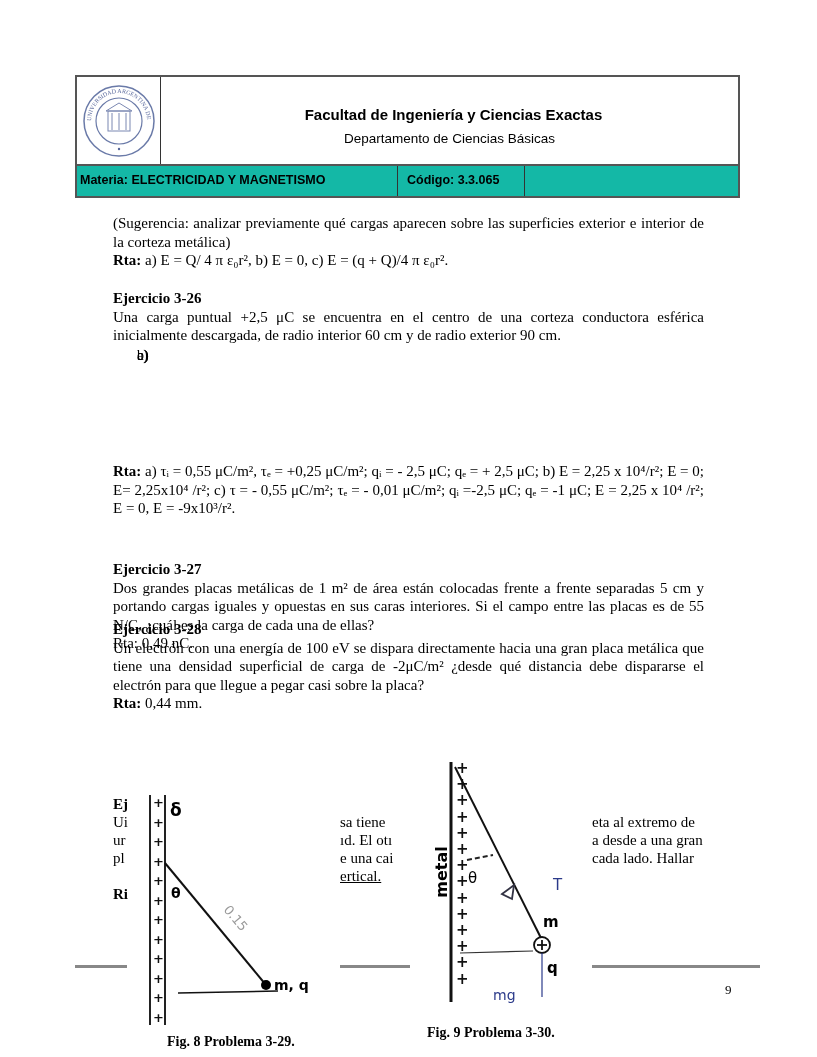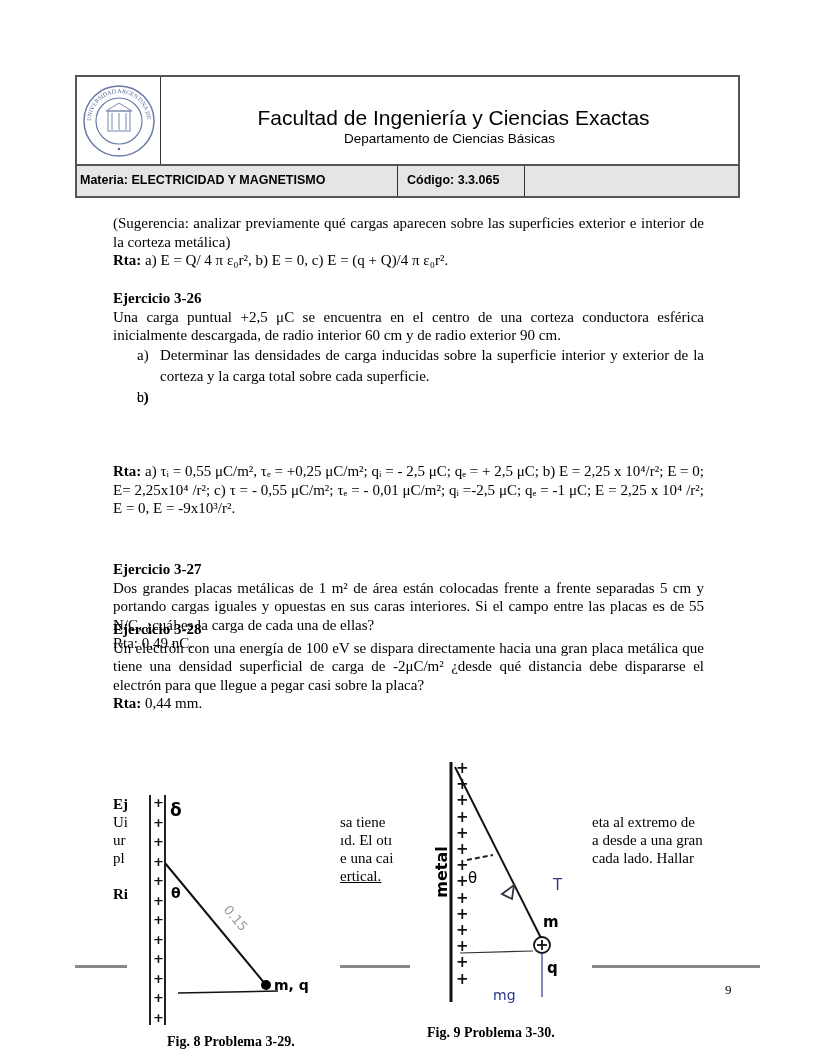--- a/index.html
+++ b/index.html
@@ -1,22 +1,22 @@
 <!DOCTYPE html>
 <html><head>
 <meta charset="utf-8">
 <style>
   html, body { margin: 0; padding: 0; background: #ffffff; }
   body { width: 817px; height: 1057px; position: relative; overflow: hidden; font-family: "Liberation Serif", serif; color: #000; }
   .header { position: absolute; left: 75px; top: 75px; width: 665px; height: 123px; border: 2px solid #555; box-sizing: border-box; background: #fff; }
   .logo-cell { position: absolute; left: 0; top: 0; width: 84px; height: 87px; border-right: 1.5px solid #333; box-sizing: border-box; display:flex; align-items:center; justify-content:center; }
   .title-cell { position: absolute; left: 84px; top: 0; right: 0; height: 87px; text-align: center; font-family: "Liberation Sans", sans-serif; }
-  .title-main { position:absolute; left:8px; right:0; top:29px; font-size: 21px; font-weight: normal; }
+  .title-main { position:absolute; left:8px; right:0; top:29px; font-size: 15px; font-weight: bold; }
   .title-sub { position:absolute; left:0; right:0; top:54px; font-size: 13.5px; }
-  .row2 { position: absolute; left: 0; top: 87px; right: 0; height: 32px; background: #e5e5e5; border-top: 2px solid #555; box-sizing: border-box; font-family: "Liberation Sans", sans-serif; font-size: 12.5px; font-weight: bold; }
+  .row2 { position: absolute; left: 0; top: 87px; right: 0; height: 32px; background: #14b8a6; border-top: 2px solid #555; box-sizing: border-box; font-family: "Liberation Sans", sans-serif; font-size: 12.5px; font-weight: bold; }
   .row2 .c1 { position:absolute; left:3px; top:7px; }
   .row2 .sep1 { position:absolute; left:320px; top:0; bottom:0; border-left:1.5px solid #333; }
   .row2 .c2 { position:absolute; left:330px; top:7px; }
   .row2 .sep2 { position:absolute; left:447px; top:0; bottom:0; border-left:1.5px solid #333; }
   .body { position: absolute; left: 113px; width: 591px; font-size: 15px; line-height: 18.5px; text-align: justify; }
   .p { margin:0; }
   .b { font-weight: bold; }
   .list { margin: 0; padding: 0; list-style: none; }
   .list li { position: relative; padding-left: 47px; line-height: 21px; }
   .list li .lbl { position:absolute; left: 24px; }
@@ -59,21 +59,21 @@
 
 <div class="body" style="top:214px;">
   <p class="p">(Sugerencia: analizar previamente qué cargas aparecen sobre las superficies exterior e interior de la corteza metálica)</p>
   <p class="p"><span class="b">Rta:</span> <span>a) E = Q/ 4 π ε₀r², b) E = 0, c) E = (q + Q)/4 π ε₀r².</span></p>
 </div>
 
 <div class="body" style="top:289px;">
   <p class="p b">Ejercicio 3-26</p>
   <p class="p">Una carga puntual +2,5 μC se encuentra en el centro de una corteza conductora esférica inicialmente descargada, de radio interior 60 cm y de radio exterior 90 cm.</p>
   <ul class="list">
-    <li><span class="lbl">a)</span><span>Determinar las densidades de carga inducidas sobre la superficie interior y exterior de la corteza y la carga total sobre cada superficie.</span></li>
+    <li><span class="lbl">a)</span></li>
     <li class="small"><span class="lbl">b)</span></li>
     <li class="small"><span class="lbl">c)</span></li>
   </ul>
 </div>
 <div class="body" style="top:462px;">
   <p class="p"><span class="b">Rta:</span> <span>a) τᵢ = 0,55 μC/m², τₑ = +0,25 μC/m²; qᵢ = - 2,5 μC; qₑ = + 2,5 μC; b) E = 2,25 x 10⁴/r²; E = 0; E= 2,25x10⁴ /r²; c) τ = - 0,55 μC/m²; τₑ = - 0,01 μC/m²; qᵢ =-2,5 μC; qₑ = -1 μC; E = 2,25 x 10⁴ /r²; E = 0, E = -9x10³/r².</span></p>
 </div>
 
 <div class="body" style="top:536px;margin-top:24px;">
   <p class="p b">Ejercicio 3-27</p>

